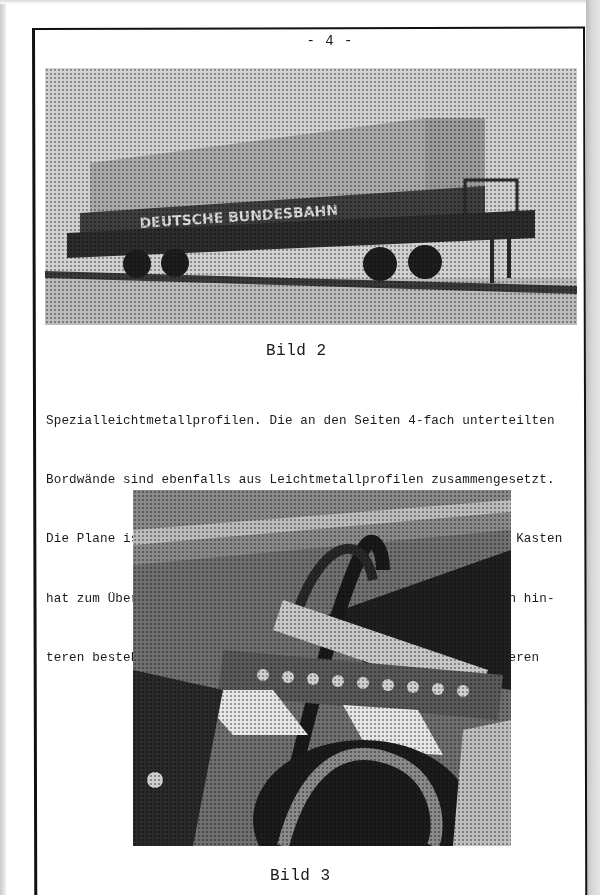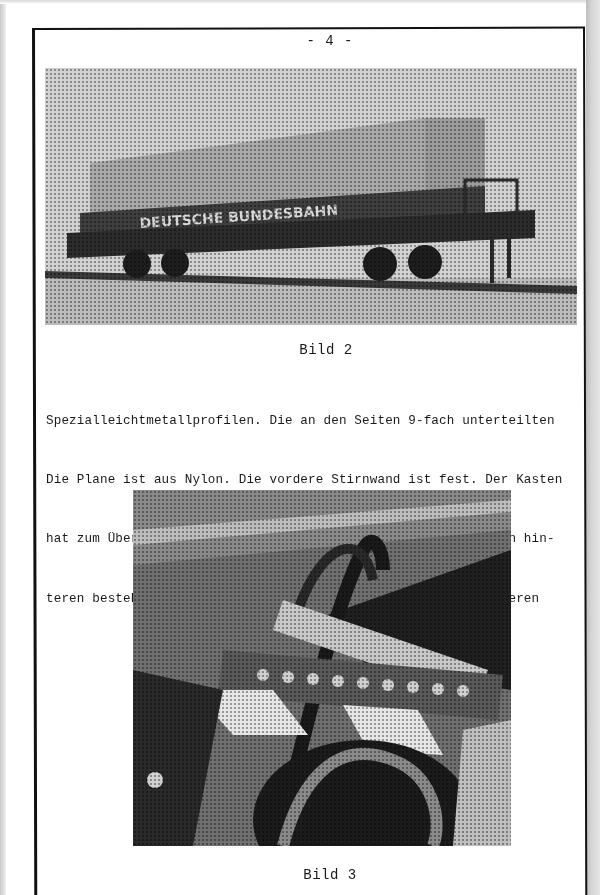--- a/index.html
+++ b/index.html
@@ -61,22 +61,22 @@
   .photo-1 {
     left: 45px; top: 68px; width: 532px; height: 257px;
     background: #d4d4d4;
   }
   .photo-2 {
     left: 133px; top: 490px; width: 378px; height: 356px;
     background: #6e6e6e;
   }
   .caption {
     position: absolute;
-    font-size: 14px;
-    text-align: center;
+    font-size: 16px;
+    text-align: left;
     width: 120px;
     letter-spacing: 0.5px;
   }
   .caption-1 { left: 266px; top: 342px; }
   .caption-2 { left: 270px; top: 858px; margin-top: 9px; }
   .body-text {
     position: absolute;
     left: 46px; top: 372px;
     width: 540px;
     font-size: 12.6px;
@@ -122,21 +122,22 @@
     <circle cx="380" cy="194" r="17" fill="#1e1e1e"></circle>
     <rect x="445" y="165" width="4" height="50" fill="#2b2b2b"></rect>
     <rect x="462" y="165" width="4" height="45" fill="#2b2b2b"></rect>
   </svg>
   <div class="halftone"></div>
 </div>
 
 <div class="caption caption-1">Bild 2</div>
 
 <div class="body-text">
-  <span class="body-line">Spezialleichtmetallprofilen. Die an den Seiten 9-fach unterteilten</span>
+  <span class="body-line">Spezialleichtmetallprofilen. Die an den Seiten 4-fach unterteilten</span>
+  <span class="body-line">Bordwände sind ebenfalls aus Leichtmetallprofilen zusammengesetzt.</span>
   <span class="body-line">Die Plane ist aus Nylon. Die vordere Stirnwand ist fest. Der Kasten</span>
   <span class="body-line">hat zum Übersetzen 5 Rollenbahnen. Die vordere und die beiden hin-</span>
   <span class="body-line">teren bestehen aus je 2 Pendelrollenpaaren, die beiden mittleren</span>
 </div>
 
 <div class="photo photo-2">
   <svg width="378" height="356" viewBox="0 0 378 356">
     <rect x="0" y="0" width="378" height="356" fill="#707070"></rect>
 
     <polygon points="0,0 378,0 378,40 0,75" fill="#8a8a8a"></polygon>

